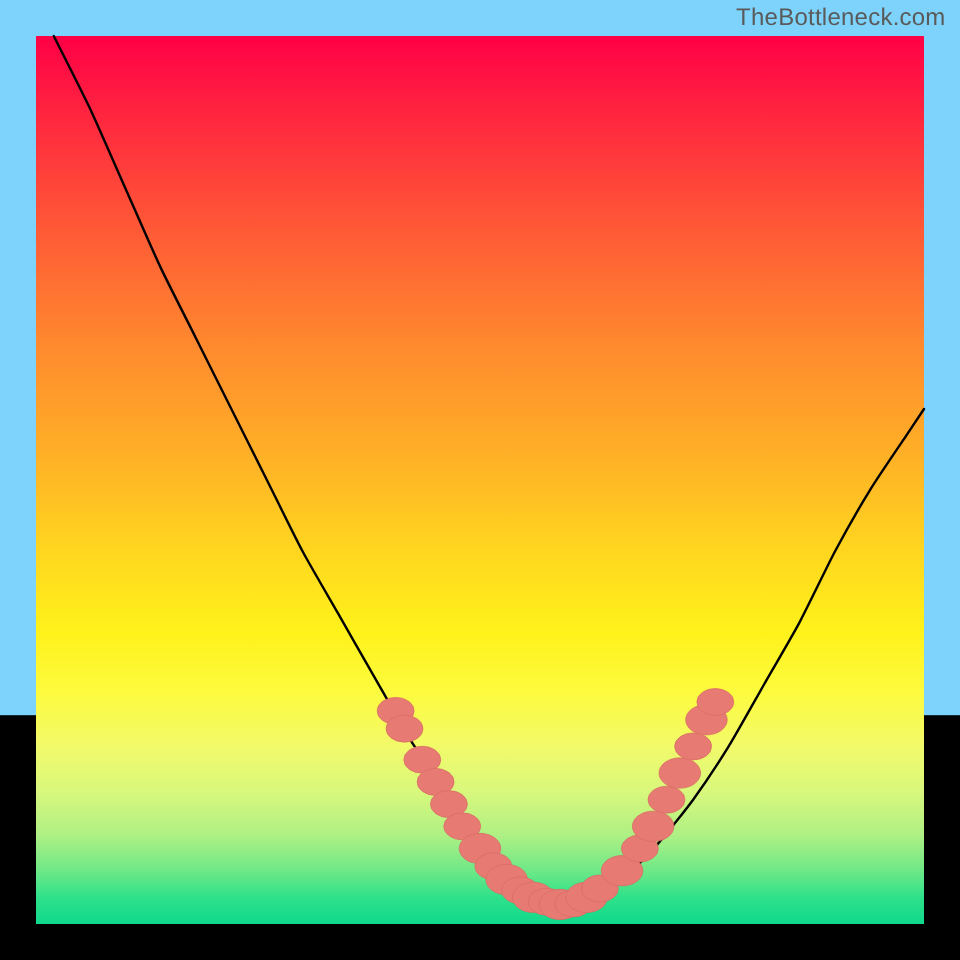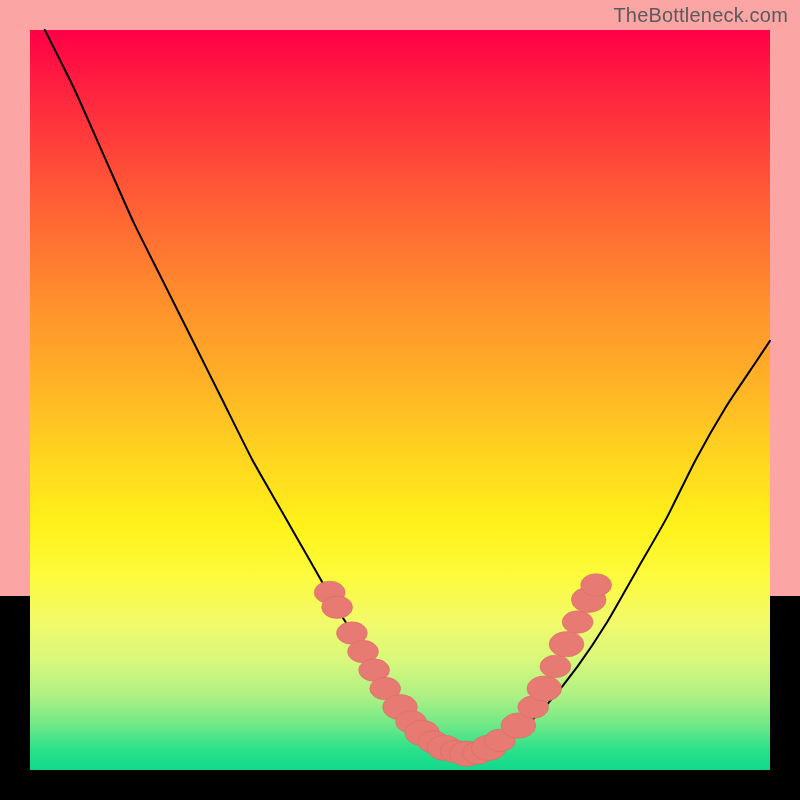--- a/index.html
+++ b/index.html
@@ -8,21 +8,21 @@
     width: 800px;
     height: 800px;
     background: #000;
     overflow: hidden;
     font-family: Arial, Helvetica, sans-serif;
   }
   .stage {
     position: relative;
     width: 800px;
     height: 596px;
-    background: #fca5a5;
+    background: #7dd3fc;
   }
   .plot {
     position: absolute;
     left: 30px;
     top: 30px;
     width: 740px;
     height: 740px;
     
     background: linear-gradient(to bottom,
       #ff0046 0%,

